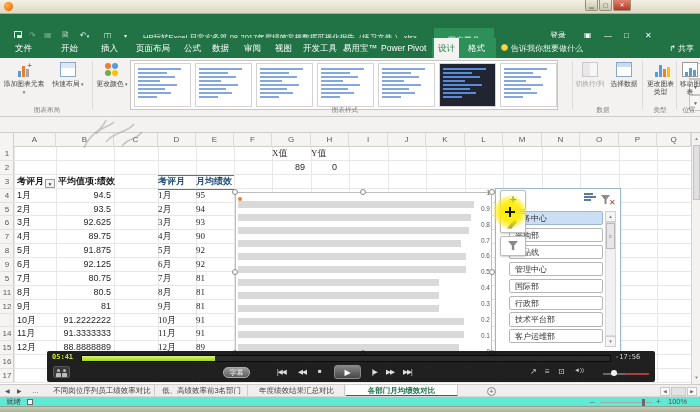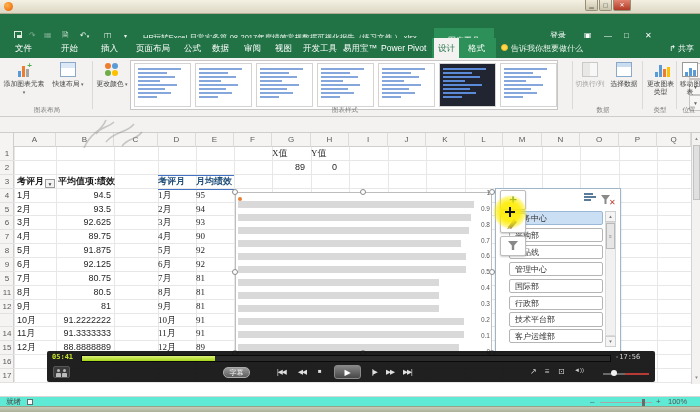--- a/index.html
+++ b/index.html
@@ -587,20 +587,35 @@
     <span class="tg" style="left:356px;">▶▶|</span>
     <span class="ricon" style="left:483px;">↗</span>
     <span class="ricon" style="left:498px;">≡</span>
     <span class="ricon" style="left:511px;">⊡</span>
     <span class="ricon" style="left:527px;font-size:6px;">◄))</span>
     <div class="volline"></div>
     <div class="volred"></div>
     <div class="voldot"></div>
   </div>
 
+  <div class="abs stbar">
+    <span class="stnav" style="left:5px;">◀</span>
+    <span class="stnav" style="left:17px;">▶</span>
+    <span class="stnav" style="left:32px;font-size:7px;">…</span>
+    <div id="sheettabs">
+        <div class="stab" style="left: 50px; width: 105px;">不同岗位序列员工绩效率对比</div>
+        <div class="stab" style="left: 156px; width: 92px;">低、高绩效率前3名部门</div>
+        <div class="stab" style="left: 249px; width: 96px;">年度绩效结果汇总对比</div>
+        <div class="stab active" style="left: 346px; width: 112px;">各部门月均绩效对比</div>
+      </div>
+    <div class="newsheet">+</div>
+    <div class="hsb" style="left:660px;width:10px;">◀</div>
+    <div class="hsb" style="left:671px;width:15px;background:#e3e3e3;"></div>
+    <div class="hsb" style="left:687px;width:10px;">▶</div>
+  </div>
 
   <div class="abs sbar">
     <span class="sready">就绪</span>
     <div class="macroicon"></div>
     <span class="zoomctl" style="left:590px;">–</span>
     <div class="zline"></div>
     <div class="zknob"></div>
     <span class="zoomctl" style="left:656px;">+</span>
     <span class="zoomctl" style="left:668px;font-size:7.5px;">100%</span>
   </div>

